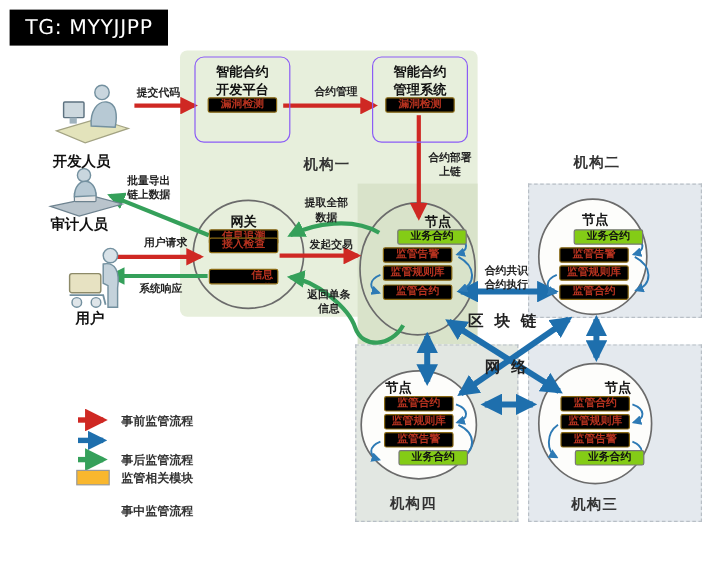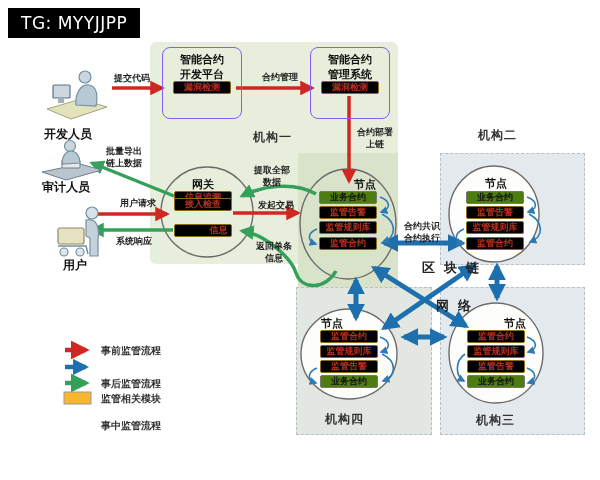--- a/index.html
+++ b/index.html
@@ -13,26 +13,26 @@
   #p-org4  { left:296px; top:287px; width:134px; height:146px; background:#e2e7e2; border:1px dashed #b8bfc6; }
   #p-org3  { left:440px; top:287px; width:143px; height:146px; background:#e4e9ee; border:1px dashed #b8bfc6; }
 
   svg.layer { position:absolute; left:0; top:0; }
 
   .plat { position:absolute; width:80px; height:72px; border:1px solid #8b5cf6; border-radius:8px; box-sizing:border-box; }
   .plat .ptitle { margin-top:5px; text-align:center; font-size:11px; font-weight:bold; color:#111; line-height:1.35; white-space:pre-line; }
 
   .mod { position:absolute; width:58px; height:13px; box-sizing:border-box; background:#000000; border:1px solid #8a6a14;
          border-radius:2px; color:#b5321f; font-weight:bold; font-size:9px; line-height:11px; text-align:center; overflow:hidden; }
-  .mod.white { background:#4d7c0f; border-color:#777; color:#111; }
+  .mod.white { background:#84cc16; border-color:#777; color:#111;margin-left:12px; }
 
   .lbl { position:absolute; font-size:9px; font-weight:bold; color:#222; white-space:pre-line; text-align:center; line-height:1.3; }
   .ntitle { position:absolute; font-size:11px; font-weight:bold; color:#111; }
   .org { position:absolute; font-size:12px; font-weight:bold; color:#333; letter-spacing:1px; }
-  .netword { position:absolute; font-size:13px; font-weight:bold; color:#222; letter-spacing:9px;margin-left:32px; }
+  .netword { position:absolute; font-size:13px; font-weight:bold; color:#222; letter-spacing:9px; }
 
   .legend-lbl { position:absolute; left:101px; font-size:10px; font-weight:bold; color:#333; }
 
   .wm { position:absolute; background:#000000; color:#fff; font-size:17px; letter-spacing:0.5px; padding:5px 13px; }
   #wm-top { left:8px; top:8px; }
   #wm-bottom { right:0px; top:444px; }
 </style>
 </head>
 <body>
 

